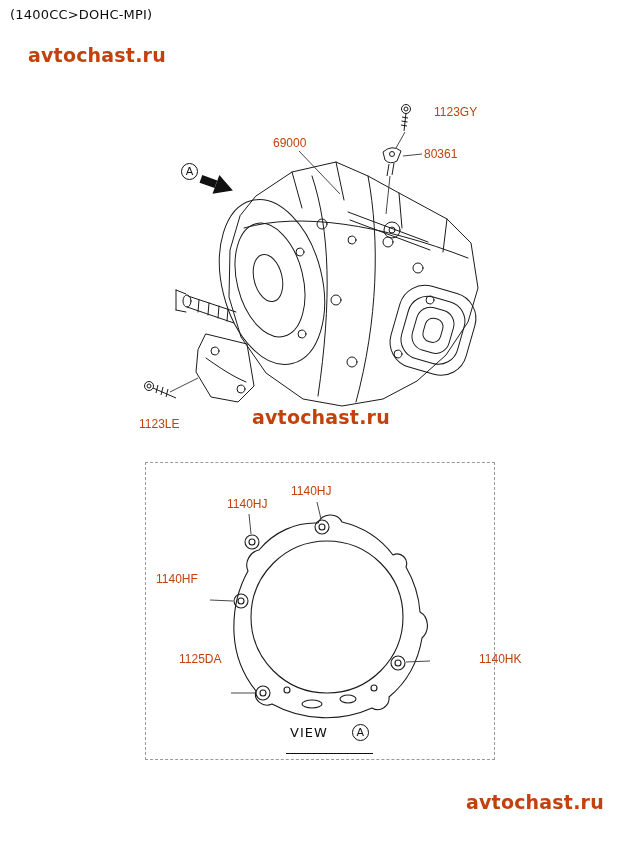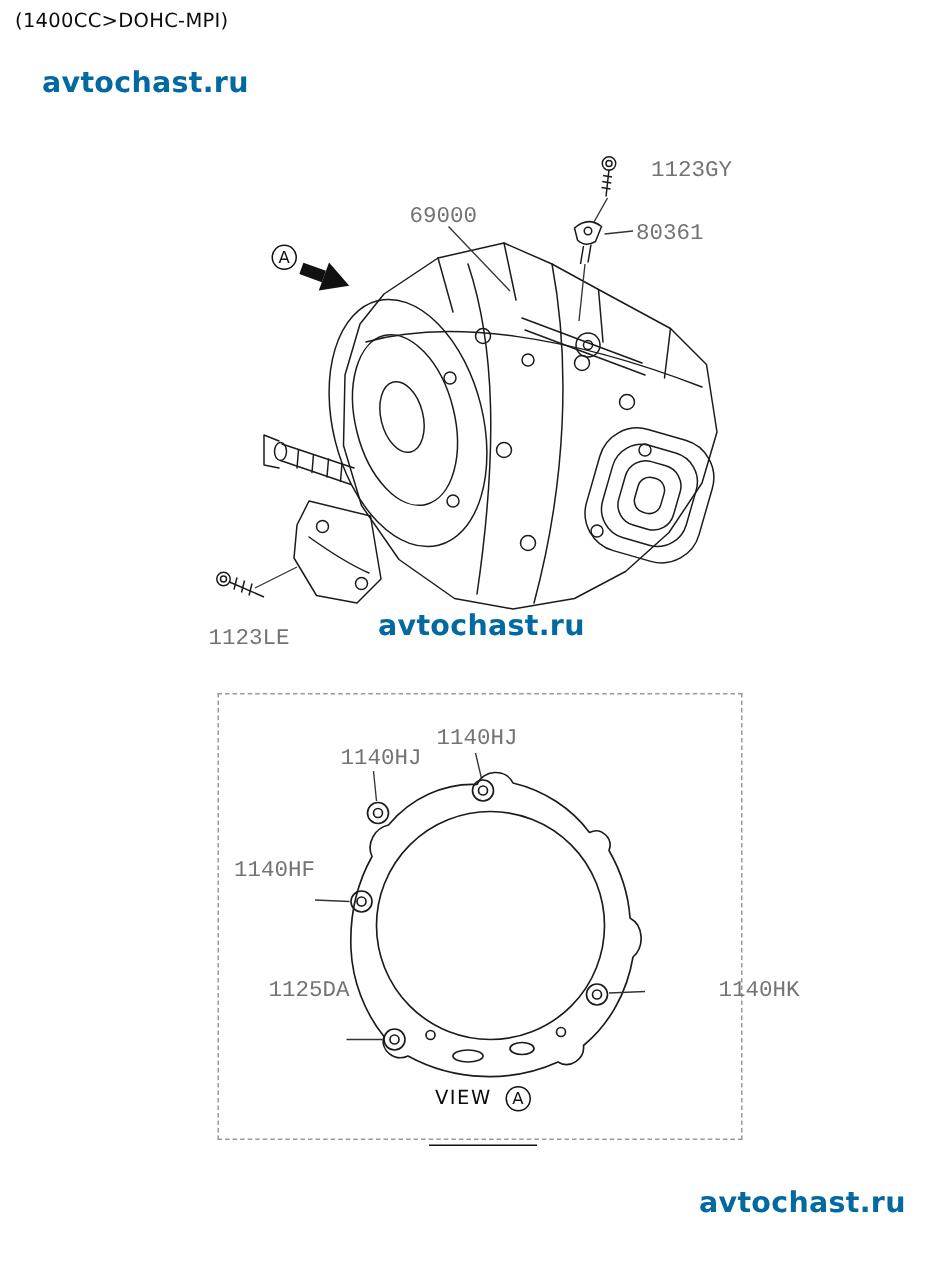--- a/index.html
+++ b/index.html
@@ -12,30 +12,30 @@
   }
   .page { position:absolute; left:0; top:0; width:523px; height:848px; background:#fff; }
 
   .engine-codes {
     position:absolute; left:10px; top:6px;
     font-size:13px; line-height:17px; color:#0c0c0c; letter-spacing:.2px;
     font-family:"DejaVu Sans", sans-serif;
   }
 
   .watermark {
-    position:absolute; color:#0369a1; font-weight:bold;
+    position:absolute; color:#c2410c; font-weight:bold;
     font-size:19px; letter-spacing:.2px; white-space:nowrap;
   }
   .wm-top    { left:28px;  top:44px; }
   .wm-mid    { left:252px; top:406px; }
   .wm-bottom { left:466px; top:791px; }
 
   .part-label {
-    position:absolute; font-size:15px; color:#737373; white-space:nowrap;
-    font-family:Liberation Mono, monospace;
+    position:absolute; font-size:12px; color:#c2410c; white-space:nowrap;
+    font-family:Liberation Sans, sans-serif;
   }
   .lbl-43000   { left:273px; top:136px; }
   .lbl-1123GY  { left:434px; top:105px; }
   .lbl-91931   { left:424px; top:147px; }
   .lbl-1123LE  { left:139px; top:417px; }
   .lbl-1140HJ1 { left:227px; top:497px; }
   .lbl-1140HJ2 { left:291px; top:484px; }
   .lbl-1140HF  { left:156px; top:572px; }
   .lbl-1140HK  { left:433px; top:652px;margin-left:46px; }
   .lbl-1125DA  { left:179px; top:652px; }
@@ -43,22 +43,22 @@
   .circle-a {
     width:17px; height:17px; border:1.5px solid #111; border-radius:50%;
     font-size:11px; line-height:14px; color:#111;
     display:inline-flex; align-items:center; justify-content:center;
     background:#fff;
   }
   .marker-top { position:absolute; left:181px; top:163px; }
 
   .view-caption {
     position:absolute; left:286px; top:724px;
-    display:flex; align-items:center; gap:9px;
-    border-bottom:1px solid #111; padding:0 4px 22px 4px;
+    display:flex; align-items:center; gap:24px;
+    border-bottom:1px solid #111; padding:0 4px 12px 4px;
   }
   .view-caption .txt { font-size:13px; letter-spacing:1px; color:#0c0c0c; }
 
   .dashed-box {
     position:absolute; left:145px; top:462px; width:350px; height:298px;
     border:1px dashed #9a9a9a;
   }
 
   svg.art { position:absolute; left:0; top:0; width:620px; height:848px; }
 </style>

